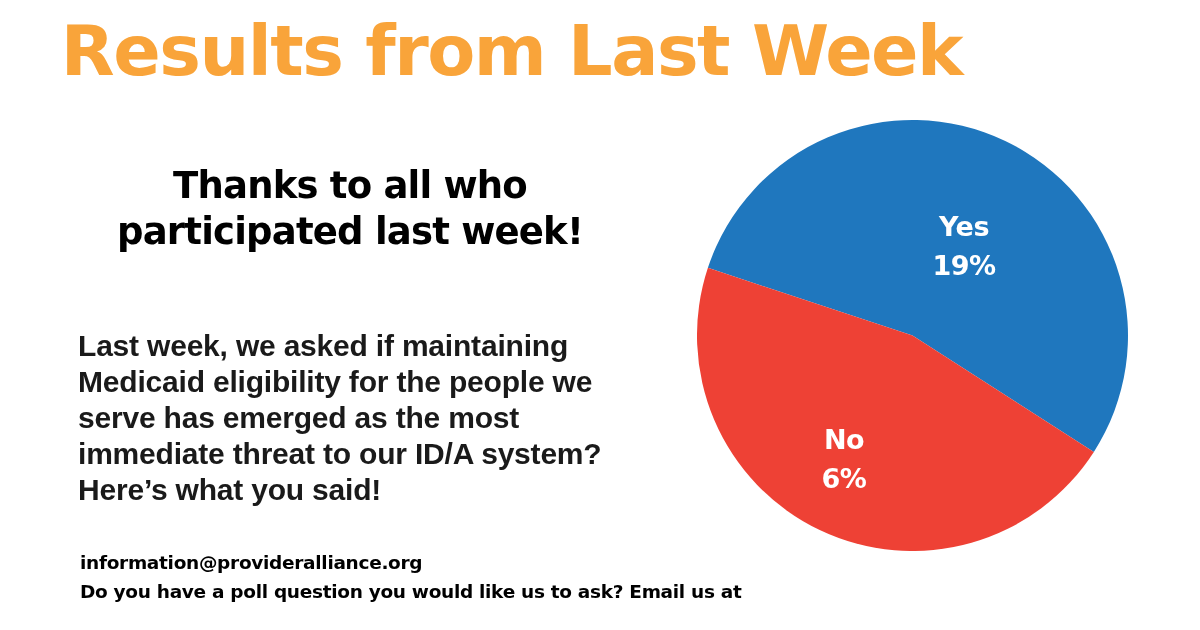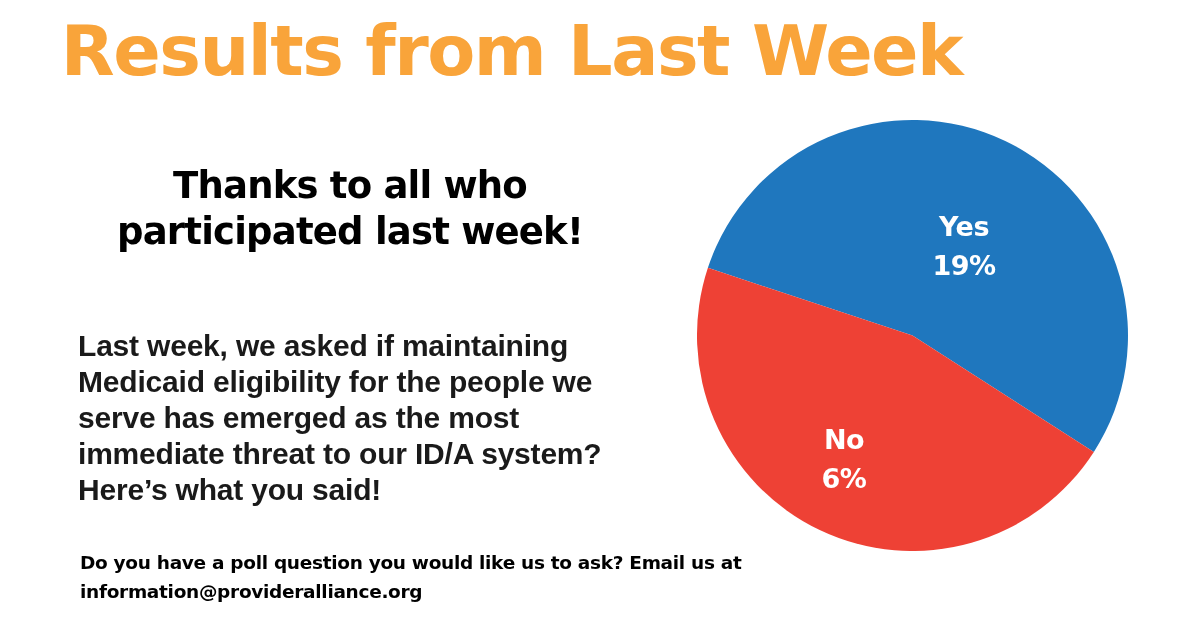--- a/index.html
+++ b/index.html
@@ -148,17 +148,17 @@
       <span>19%</span>
     </div>
 
     <div class="slice-label label-no">
       <span>No</span><br>
       <span>6%</span>
     </div>
   </div>
 
   <div class="footer">
+    <span class="footer-line">information@provideralliance.org</span>
     <span class="footer-line">Do you have a poll question you would like us to ask? Email us at</span>
-    <span class="footer-line">information@provideralliance.org</span>
   </div>
 
 </div>
 
 </body></html>

